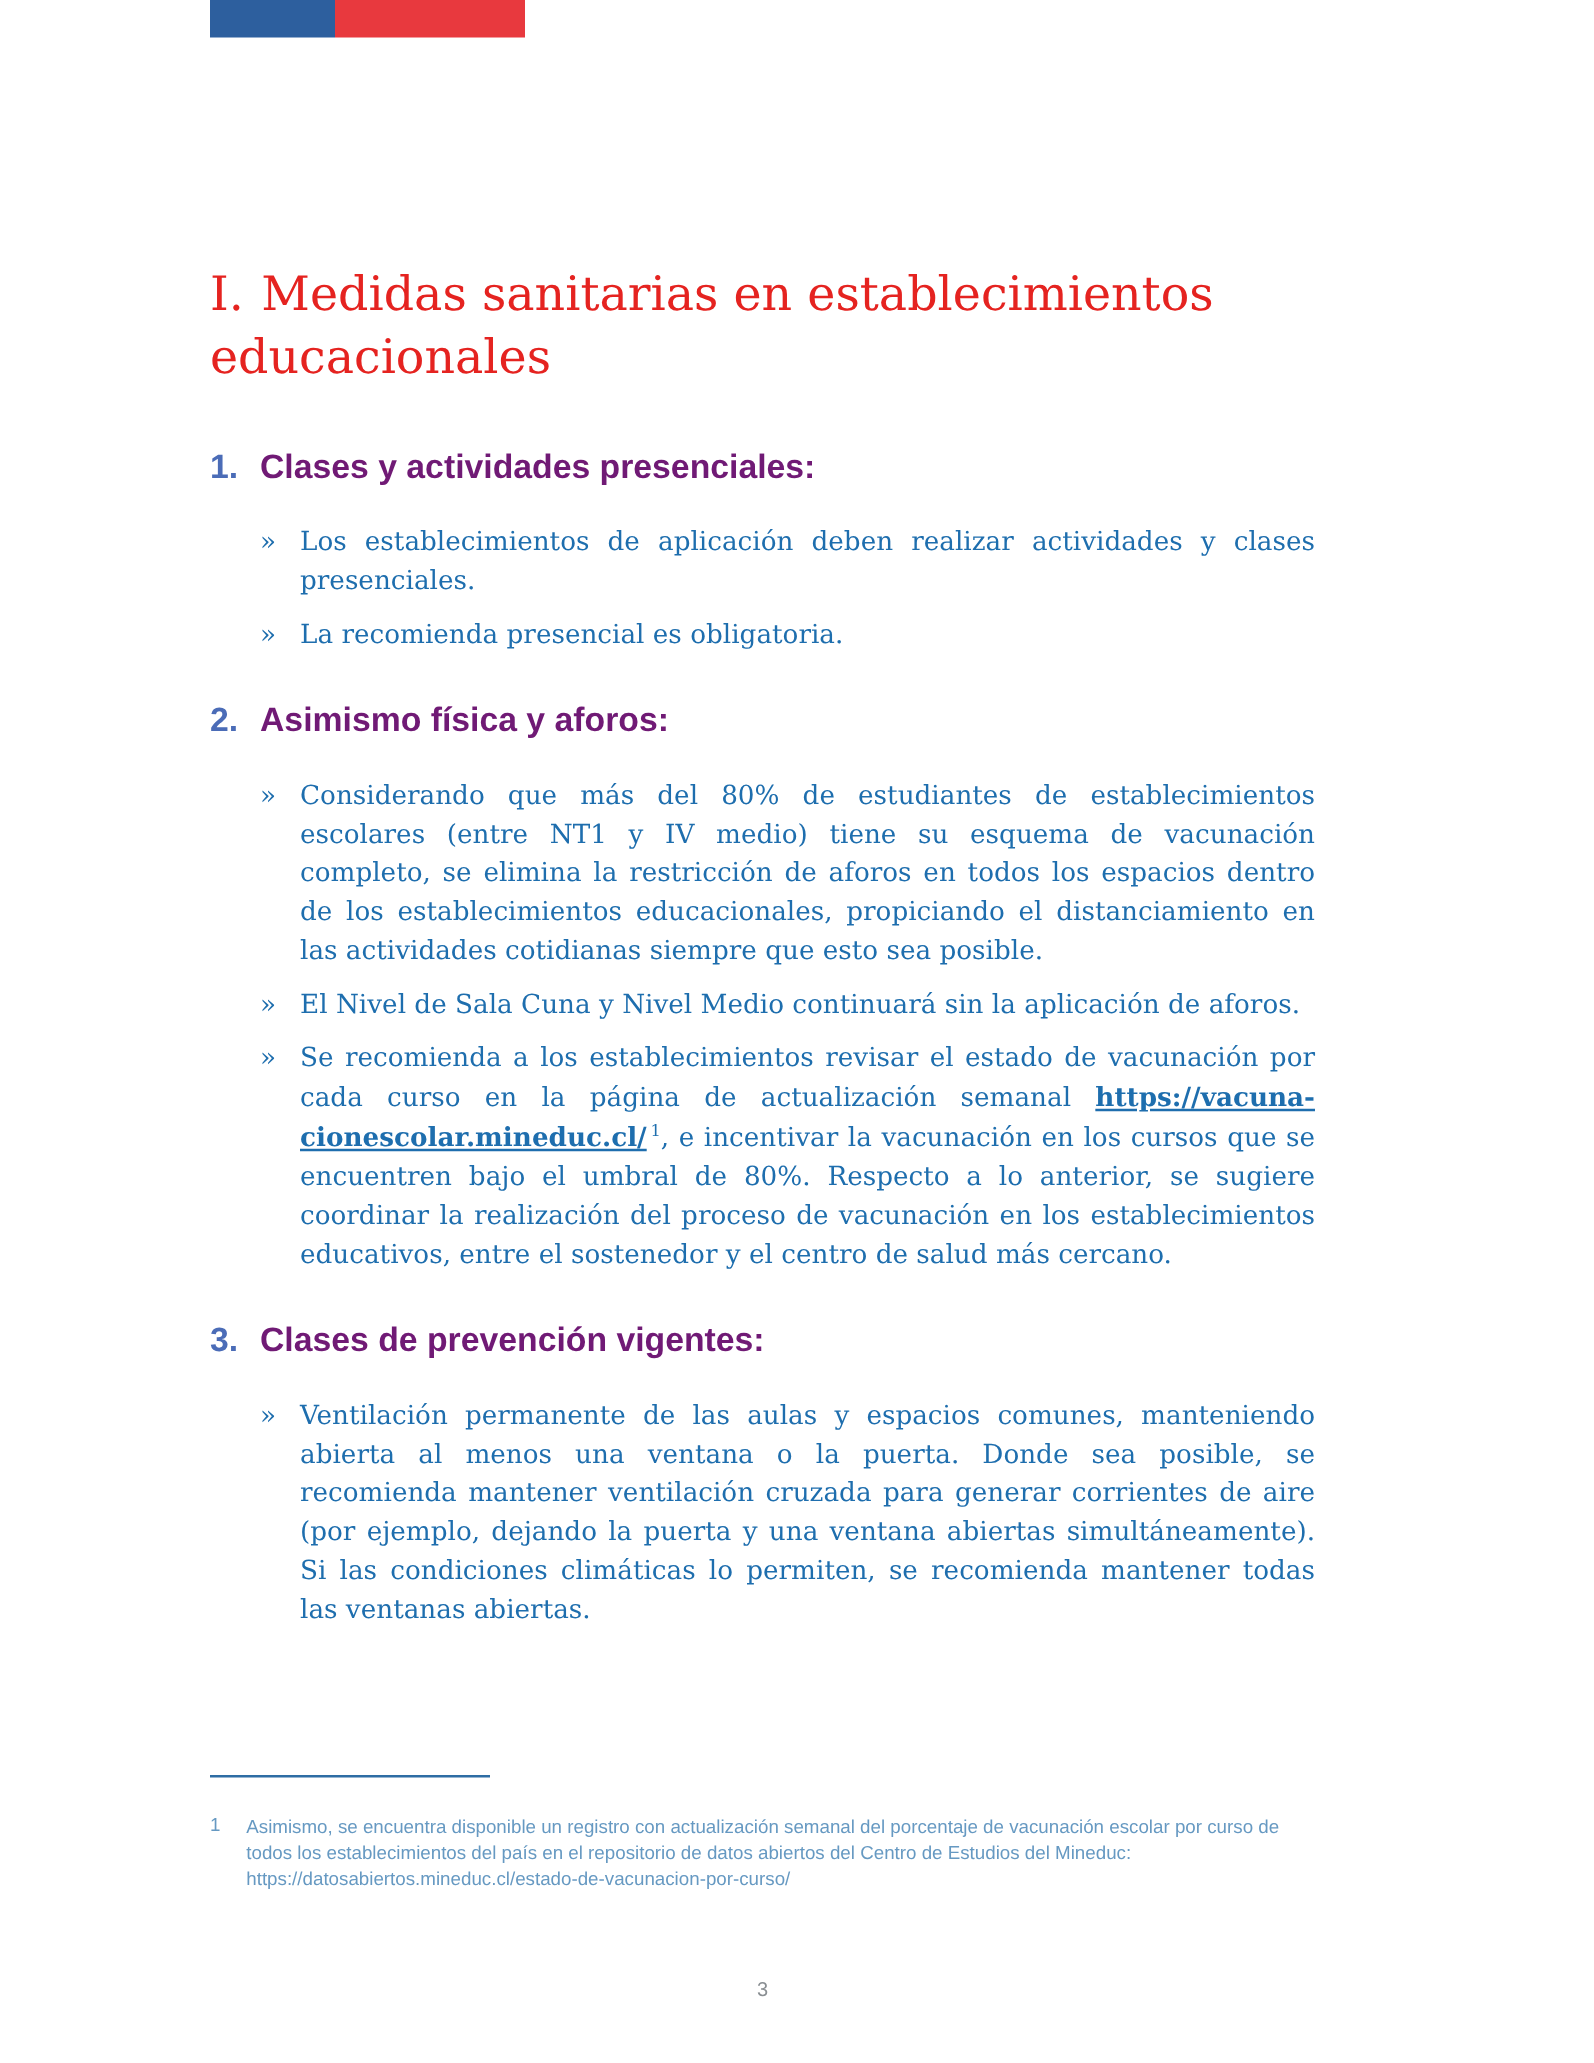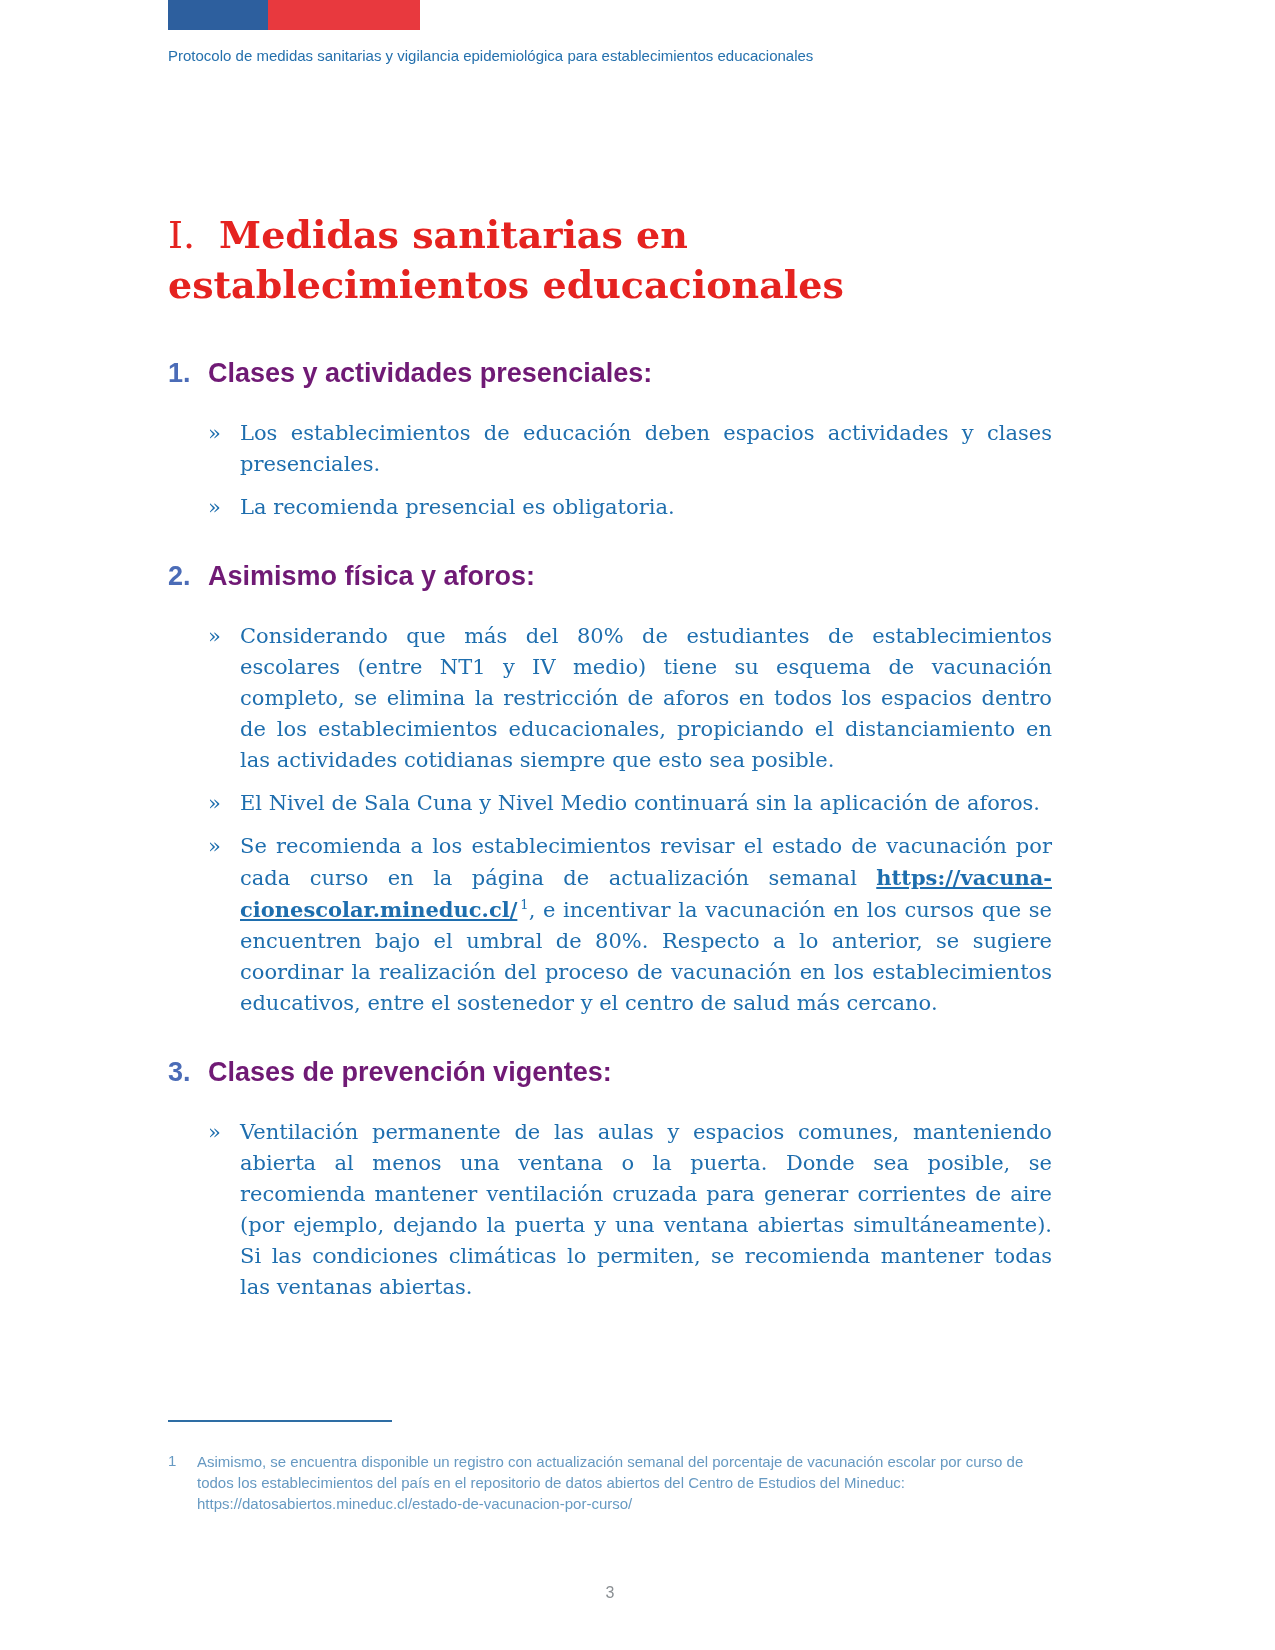--- a/index.html
+++ b/index.html
@@ -27,21 +27,21 @@
   
   .content { position: absolute; left: 168px; top: 210px; width: 884px; }
 
   .title {
     margin: 0 0 46px 0;
     font-family: "DejaVu Serif", serif;
     font-weight: normal;
     font-size: 38px; line-height: 50px;
     color: #e52320;
   }
-  .title-rest { margin-left: 24px; font-weight: bold; }
+  .title-rest { margin-left: 14px; }
 
   .section { margin-top: 36px; }
   .section:first-of-type { margin-top: 0; }
 
   .sec-h {
     display: flex; margin: 0 0 28px 0;
     font-family: "Liberation Sans", sans-serif;
     font-weight: bold; font-size: 27px; line-height: 34px;
   }
   .sec-num { flex: none; width: 40px; color: #4b6cb7; }
@@ -88,35 +88,34 @@
 </head>
 <body>
 
 <div class="page">
 
   <div class="flag-bar">
     <div class="flag-blue"></div>
     <div class="flag-red"></div>
   </div>
 
-  <div class="doc-header">Protocolo de medidas sanitarias y vigilancia epidemiológica para establecimientos educacionales</div>
 
   <div class="content">
 
     <h1 class="title"><span>I.</span><span class="title-rest">Medidas sanitarias en establecimientos educacionales</span></h1>
 
     <div class="section">
       <h2 class="sec-h">
         <span class="sec-num">1.</span>
         <span class="sec-title">Clases y actividades presenciales:</span>
       </h2>
       <div>
         <div class="bullet">
           <span class="marker">»</span>
-          <p class="btext">Los establecimientos de educación deben espacios actividades y clases presenciales.</p>
+          <p class="btext">Los establecimientos de aplicación deben realizar actividades y clases presenciales.</p>
         </div>
         <div class="bullet">
           <span class="marker">»</span>
           <p class="btext">La recomienda presencial es obligatoria.</p>
         </div>
       </div>
     </div>
 
     <div class="section">
       <h2 class="sec-h">

